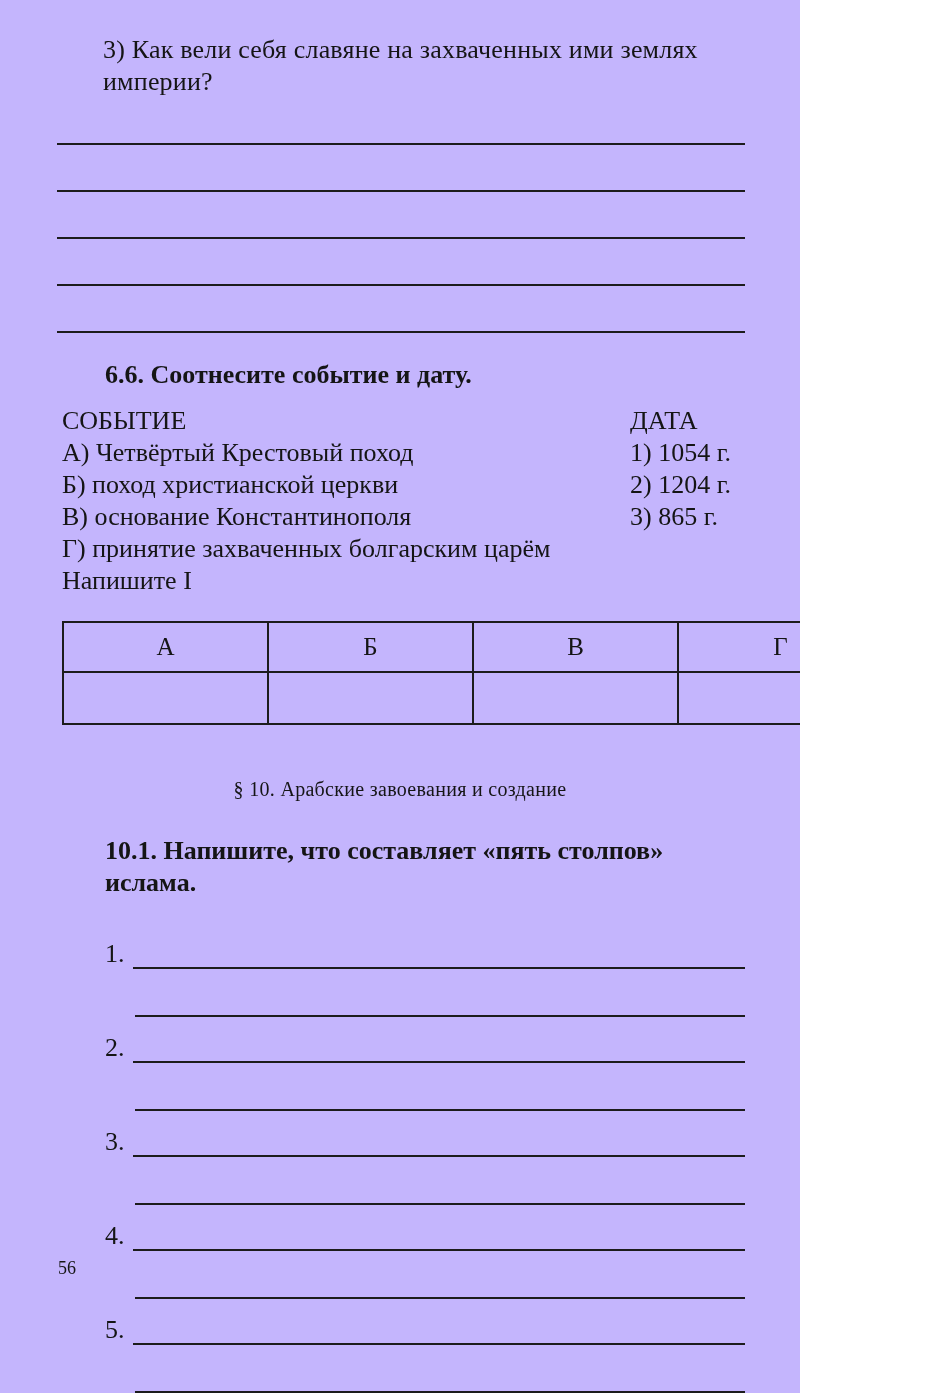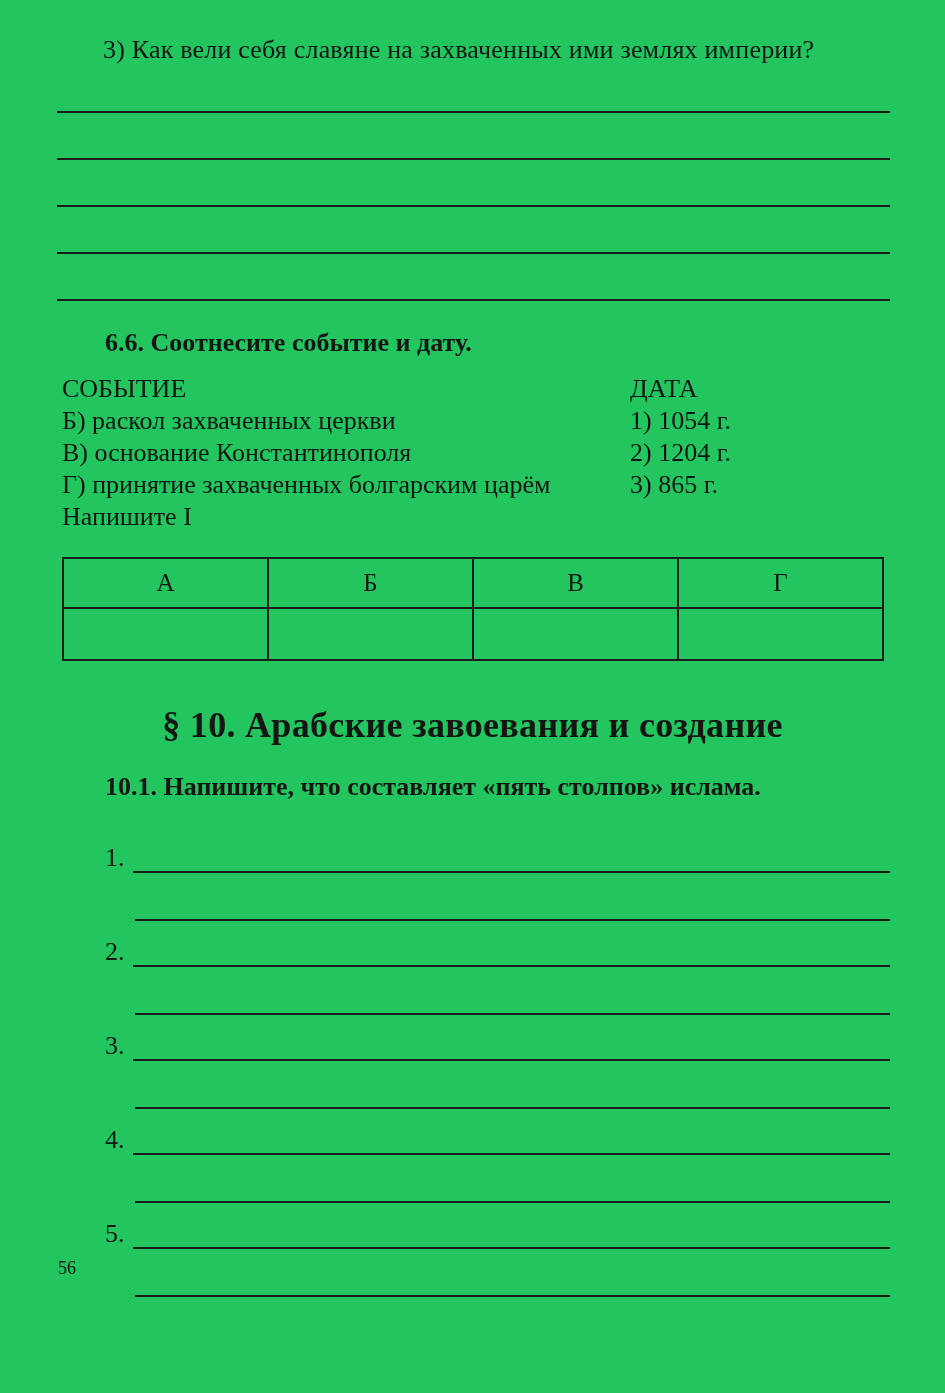--- a/index.html
+++ b/index.html
@@ -5,23 +5,23 @@
   html, body { margin: 0; padding: 0; }
   body {
     width: 945px; height: 1393px;
     background: #ffffff;
     font-family: "Liberation Serif", "DejaVu Serif", serif;
     color: #151515;
     -webkit-font-smoothing: antialiased;
   }
   .page {
     position: relative;
-    width: 945px; height: 1393px;
+    width: 800px; height: 1393px;
     overflow: hidden;
-    background: #22c55e;
+    background: #c4b5fd;
   }
 
   
   .question3 {
     margin: 34px 60px 0 103px;
     font-size: 26px;
     line-height: 32px;
     letter-spacing: 0.2px;
   }
 
@@ -62,22 +62,22 @@
     font-weight: normal;
     font-size: 25px;
   }
   .answer-table th { height: 46px; }
   .answer-table td { height: 48px; }
 
   
   .section10-title {
     margin: 44px 60px 0 60px;
     text-align: center;
-    font-size: 36px;
-    font-weight: bold;
+    font-size: 20px;
+    font-weight: normal;
     line-height: 40px;
     letter-spacing: 0.3px;
   }
   .task101-title {
     margin: 26px 60px 0 105px;
     font-size: 26px;
     font-weight: bold;
     line-height: 32px;
   }
 
@@ -125,21 +125,22 @@
     <div class="ruled-line"></div>
     <div class="ruled-line"></div>
     <div class="ruled-line"></div>
   </div>
 
   <div class="task98-title">6.6. Соотнесите событие и дату.</div>
 
   <div class="match">
     <div class="match-left">
       <div class="match-line">СОБЫТИЕ</div>
-      <div class="match-line">Б) раскол захваченных церкви</div>
+      <div class="match-line">А) Четвёртый Крестовый поход</div>
+      <div class="match-line">Б) поход христианской церкви</div>
       <div class="match-line">В) основание Константинополя</div>
       <div class="match-line">Г) принятие захваченных болгарским царём</div>
       <div class="match-line">Напишите I</div>
     </div>
     <div class="match-right">
       <div class="match-line">ДАТА</div>
       <div class="match-line">1) 1054 г.</div>
       <div class="match-line">2) 1204 г.</div>
       <div class="match-line">3) 865 г.</div>
     </div>

